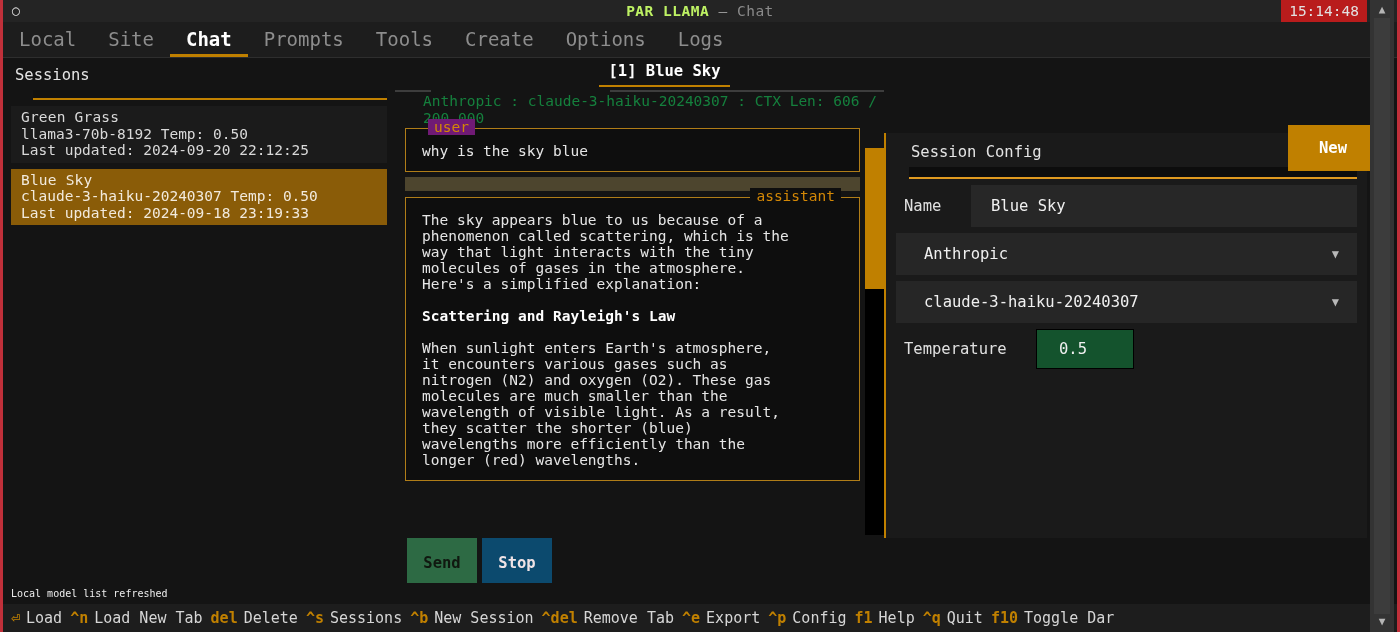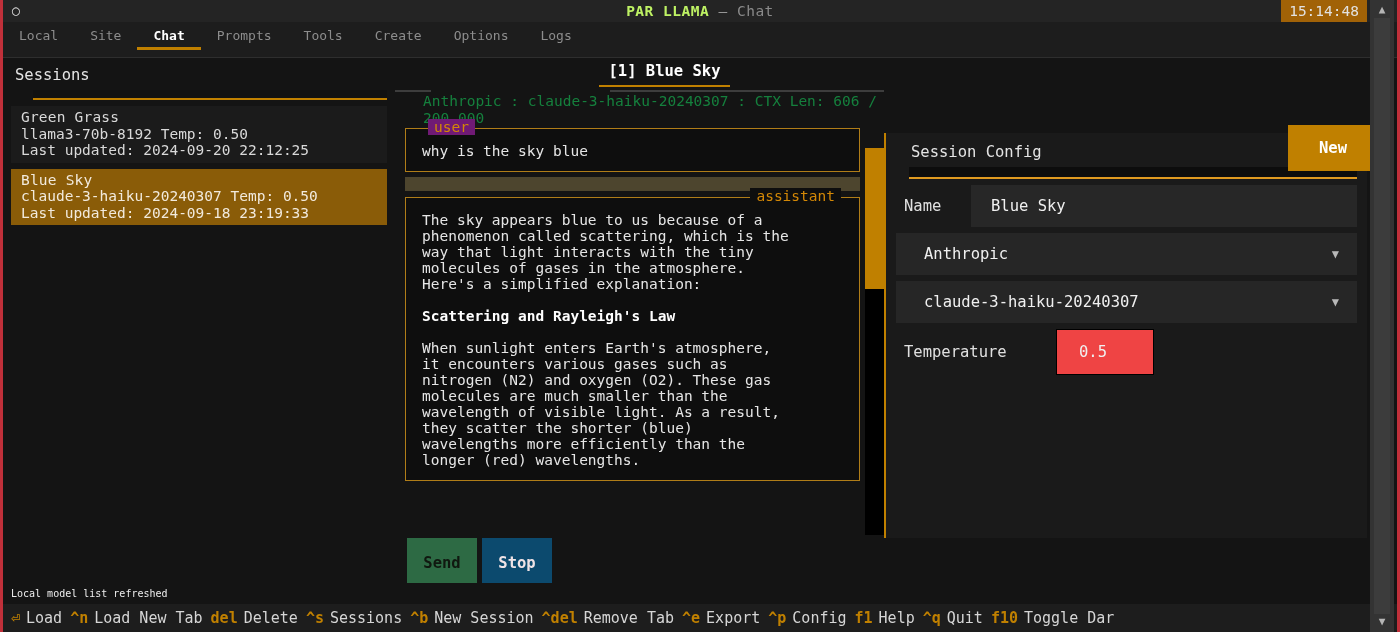--- a/index.html
+++ b/index.html
@@ -30,34 +30,34 @@
   .tb-title {
     position: absolute; left: 0; right: 0; text-align: center;
     font-size: 14.5px; letter-spacing: .5px;
   }
   .tb-title .app { color: #bef264; font-weight: bold; }
   .tb-title .dash { color: #9a9a9a; }
   .tb-title .sub { color: #8a8a8a; }
   .tb-clock {
     position: absolute; right: 30px; top: 0; height: 22px;
     display: flex; align-items: center;
-    background: #a16207; color: #e2e2e2;
+    background: #b91c1c; color: #e2e2e2;
     font-size: 14.5px; padding: 0 8px;
   }
 
   
   .tabbar {
     position: absolute; left: 0; top: 22px; width: 1394px; height: 36px;
     background: #1d1d1d;
     display: flex; align-items: flex-start;
     border-bottom: 1px solid #2e2e2e;
   }
   .tab {
     padding: 6px 16px 4px 16px;
-    font-size: 13px; color: #8d8d8d;
+    font-size: 19px; color: #8d8d8d;
     border-bottom: 3px solid transparent;
     cursor: pointer;
   }
   .tab.active { color: #ffffff; font-weight: bold; border-bottom-color: #c08000; }
 
   
   .sessions {
     position: absolute; left: 0; top: 60px; width: 392px; bottom: 44px;
     background: #141414;
   }
@@ -175,24 +175,24 @@
     flex: 1; height: 42px; background: #272727;
     color: #f0f0f0; font-size: 15.5px;
     display: flex; align-items: center; padding-left: 20px; cursor: text;
   }
   .select {
     margin: 6px 10px 0 10px; height: 42px; background: #262626;
     display: flex; align-items: center; justify-content: space-between;
     padding: 0 18px 0 28px; color: #f0f0f0; font-size: 15.5px; cursor: pointer;
   }
   .select .caret { color: #b8b8b8; font-size: 12px; }
-  .temp-row { display: flex; align-items: center; padding: 6px 10px 0 10px; gap: 20px; }
+  .temp-row { display: flex; align-items: center; padding: 6px 10px 0 10px; }
   .temp-label { color: #e0e0e0; font-size: 15.5px; padding-left: 8px; width: 140px; }
   .temp-input {
-    width: 98px; height: 46px; background: #ef4444; border: 1px solid #000;
+    width: 98px; height: 40px; background: #14532d; border: 1px solid #000;
     color: #f0f0f0; font-size: 15.5px;
     display: flex; align-items: center; padding-left: 22px; cursor: text;
   }
 
   
   .statusline {
     position: absolute; left: 0; bottom: 28px; width: 1394px; height: 21px;
     background: #141414; color: #ededed; font-size: 10px;
     padding-left: 8px; display: flex; align-items: center;
   }

